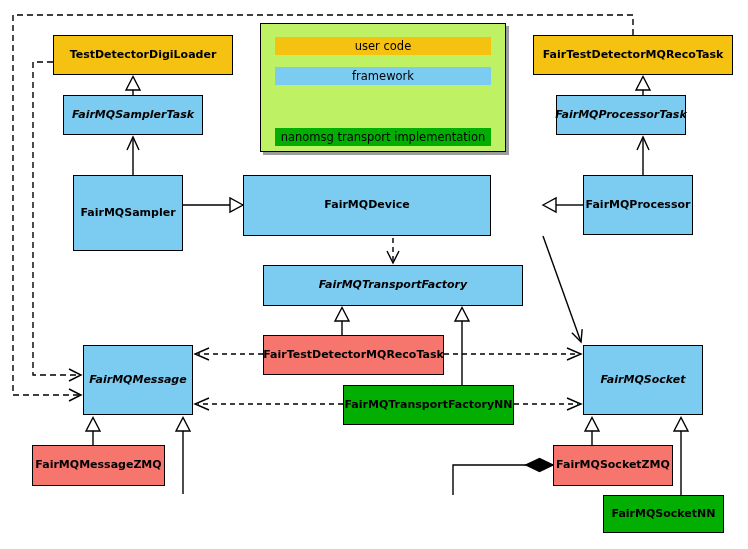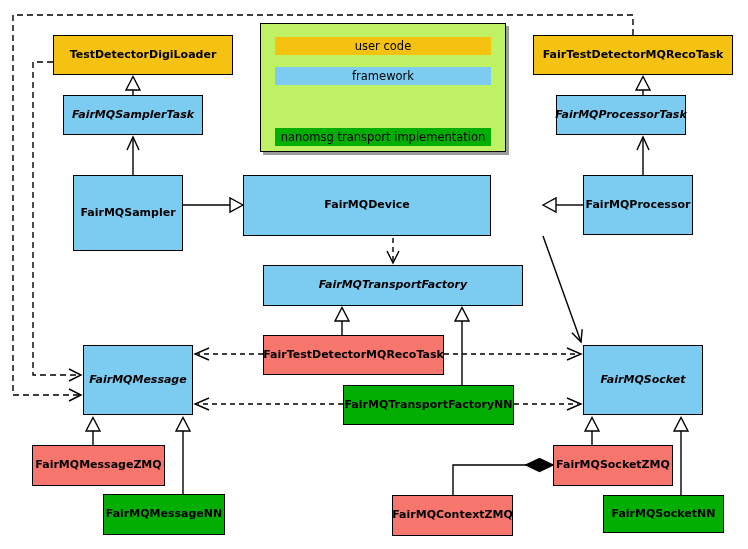--- a/index.html
+++ b/index.html
@@ -188,26 +188,20 @@
   </div>
   <div class="node c-blue abstract" style="left:83px;top:345px;width:110px;height:70px">
     <span>FairMQMessage</span>
   </div>
   <div class="node c-blue abstract" style="left:583px;top:345px;width:120px;height:70px">
     <span>FairMQSocket</span>
   </div>
   <div class="node c-red" style="left:32px;top:445px;width:133px;height:41px">
     <span>FairMQMessageZMQ</span>
   </div>
-  <div class="node c-green" style="left:103px;top:494px;width:122px;height:41px">
-    <span>FairMQMessageNN</span>
-  </div>
   <div class="node c-red" style="left:553px;top:445px;width:120px;height:41px">
     <span>FairMQSocketZMQ</span>
   </div>
   <div class="node c-green" style="left:603px;top:495px;width:121px;height:32px">
     <span>FairMQSocketNN</span>
   </div>
-  <div class="node c-red" style="left:392px;top:495px;width:121px;height:41px">
-    <span>FairMQContextZMQ</span>
-  </div>
 
 </div>
 
 </body></html>

